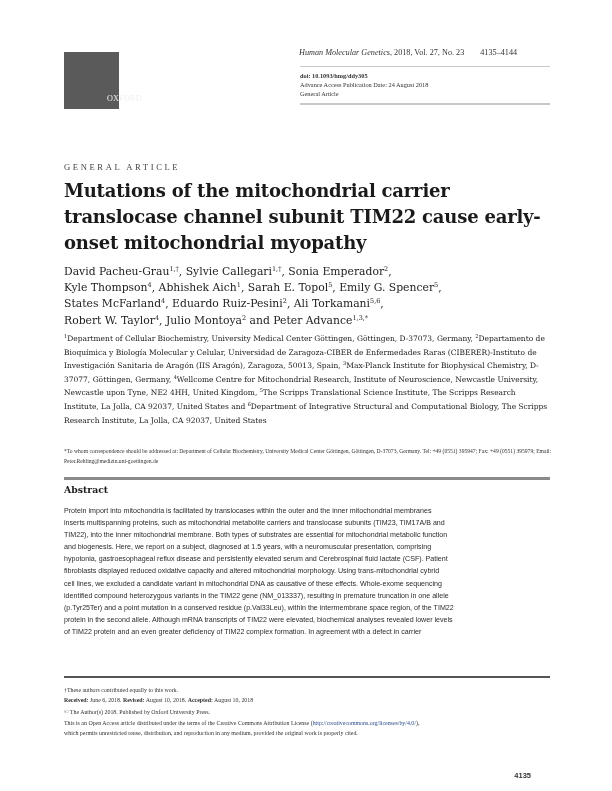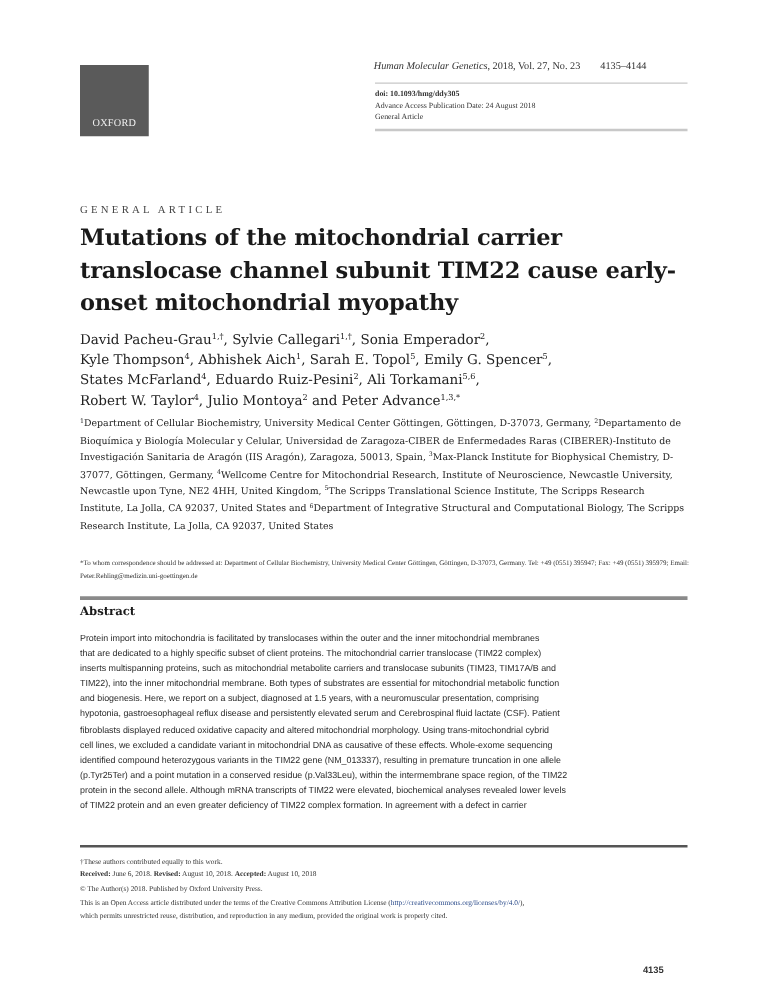--- a/index.html
+++ b/index.html
@@ -1,18 +1,18 @@
 <!DOCTYPE html>
 <html><head>
 <meta charset="utf-8">
 <style>
   html, body { margin: 0; padding: 0; background: #ffffff; }
   body { width: 612px; height: 791px; position: relative; overflow: hidden; font-family: "DejaVu Serif", "Liberation Serif", serif; color: #222; }
   .logo { position: absolute; left: 64px; top: 52px; width: 55px; height: 57px; background: #5a5a5a; }
-  .logo span { position: absolute; left: 0; right: 0; bottom: 6px; text-align: center; color: #f0f0f0; font-family: "Liberation Serif", serif; font-size: 8.2px; letter-spacing: 0.2px; }
+  .logo span { position: absolute; left: 0; right: 0; bottom: 6px; text-align: left; color: #f0f0f0; font-family: "Liberation Serif", serif; font-size: 8.2px; letter-spacing: 0.2px; padding-left: 43px; }
   .journal-line { position: absolute; left: 299px; top: 48px; font-family: "Liberation Serif", serif; font-size: 8.2px; color: #333; white-space: nowrap; }
   .journal-line .jname { font-style: italic; }
   .journal-line .pages { margin-left: 16px; }
   .rule-top1 { position: absolute; left: 300px; top: 66px; width: 250px; height: 1px; background: #c8c8c8; }
   .meta { position: absolute; left: 300px; top: 71px; font-family: "Liberation Serif", serif; font-size: 6.3px; line-height: 9px; color: #333; }
   .meta .doi { font-weight: bold; }
   .rule-top2 { position: absolute; left: 300px; top: 103px; width: 250px; height: 2px; background: #c8c8c8; }
   .section-label { position: absolute; left: 64px; top: 162px; font-family: "Liberation Serif", serif; font-size: 8.6px; letter-spacing: 2.6px; color: #444; }
   .title { position: absolute; left: 64px; top: 178px; width: 500px; font-family: "DejaVu Serif", serif; font-size: 18px; line-height: 26px; font-weight: bold; color: #1a1a1a; letter-spacing: -0.2px; }
   .authors { position: absolute; left: 64px; top: 264px; width: 500px; font-family: "DejaVu Serif", serif; font-size: 10.8px; line-height: 16.2px; color: #222; }
@@ -71,21 +71,20 @@
 <div class="affil">
   <span><sup>1</sup><span>Department of Cellular Biochemistry, University Medical Center Göttingen, Göttingen, D-37073, Germany, </span></span><span><sup>2</sup><span>Departamento de Bioquímica y Biología Molecular y Celular, Universidad de Zaragoza-CIBER de Enfermedades Raras (CIBERER)-Instituto de Investigación Sanitaria de Aragón (IIS Aragón), Zaragoza, 50013, Spain, </span></span><span><sup>3</sup><span>Max-Planck Institute for Biophysical Chemistry, D-37077, Göttingen, Germany, </span></span><span><sup>4</sup><span>Wellcome Centre for Mitochondrial Research, Institute of Neuroscience, Newcastle University, Newcastle upon Tyne, NE2 4HH, United Kingdom, </span></span><span><sup>5</sup><span>The Scripps Translational Science Institute, The Scripps Research Institute, La Jolla, CA 92037, United States and </span></span><span><sup>6</sup><span>Department of Integrative Structural and Computational Biology, The Scripps Research Institute, La Jolla, CA 92037, United States</span></span>
 </div>
 
 <div class="corr">*To whom correspondence should be addressed at: Department of Cellular Biochemistry, University Medical Center Göttingen, Göttingen, D-37073, Germany. Tel: +49 (0551) 395947; Fax: +49 (0551) 395979; Email: Peter.Rehling@medizin.uni-goettingen.de</div>
 
 <div class="rule-abs"></div>
 <div class="abs-head">Abstract</div>
 <div class="abs-body">
   <span class="line">Protein import into mitochondria is facilitated by translocases within the outer and the inner mitochondrial membranes</span>
-  <span class="line">that are dedicated to a highly specific subset of client proteins. The mitochondrial carrier translocase (TIM22 complex)</span>
   <span class="line">inserts multispanning proteins, such as mitochondrial metabolite carriers and translocase subunits (TIM23, TIM17A/B and</span>
   <span class="line">TIM22), into the inner mitochondrial membrane. Both types of substrates are essential for mitochondrial metabolic function</span>
   <span class="line">and biogenesis. Here, we report on a subject, diagnosed at 1.5 years, with a neuromuscular presentation, comprising</span>
   <span class="line">hypotonia, gastroesophageal reflux disease and persistently elevated serum and Cerebrospinal fluid lactate (CSF). Patient</span>
   <span class="line">fibroblasts displayed reduced oxidative capacity and altered mitochondrial morphology. Using trans-mitochondrial cybrid</span>
   <span class="line">cell lines, we excluded a candidate variant in mitochondrial DNA as causative of these effects. Whole-exome sequencing</span>
   <span class="line">identified compound heterozygous variants in the TIM22 gene (NM_013337), resulting in premature truncation in one allele</span>
   <span class="line">(p.Tyr25Ter) and a point mutation in a conserved residue (p.Val33Leu), within the intermembrane space region, of the TIM22</span>
   <span class="line">protein in the second allele. Although mRNA transcripts of TIM22 were elevated, biochemical analyses revealed lower levels</span>
   <span class="line">of TIM22 protein and an even greater deficiency of TIM22 complex formation. In agreement with a defect in carrier</span>

